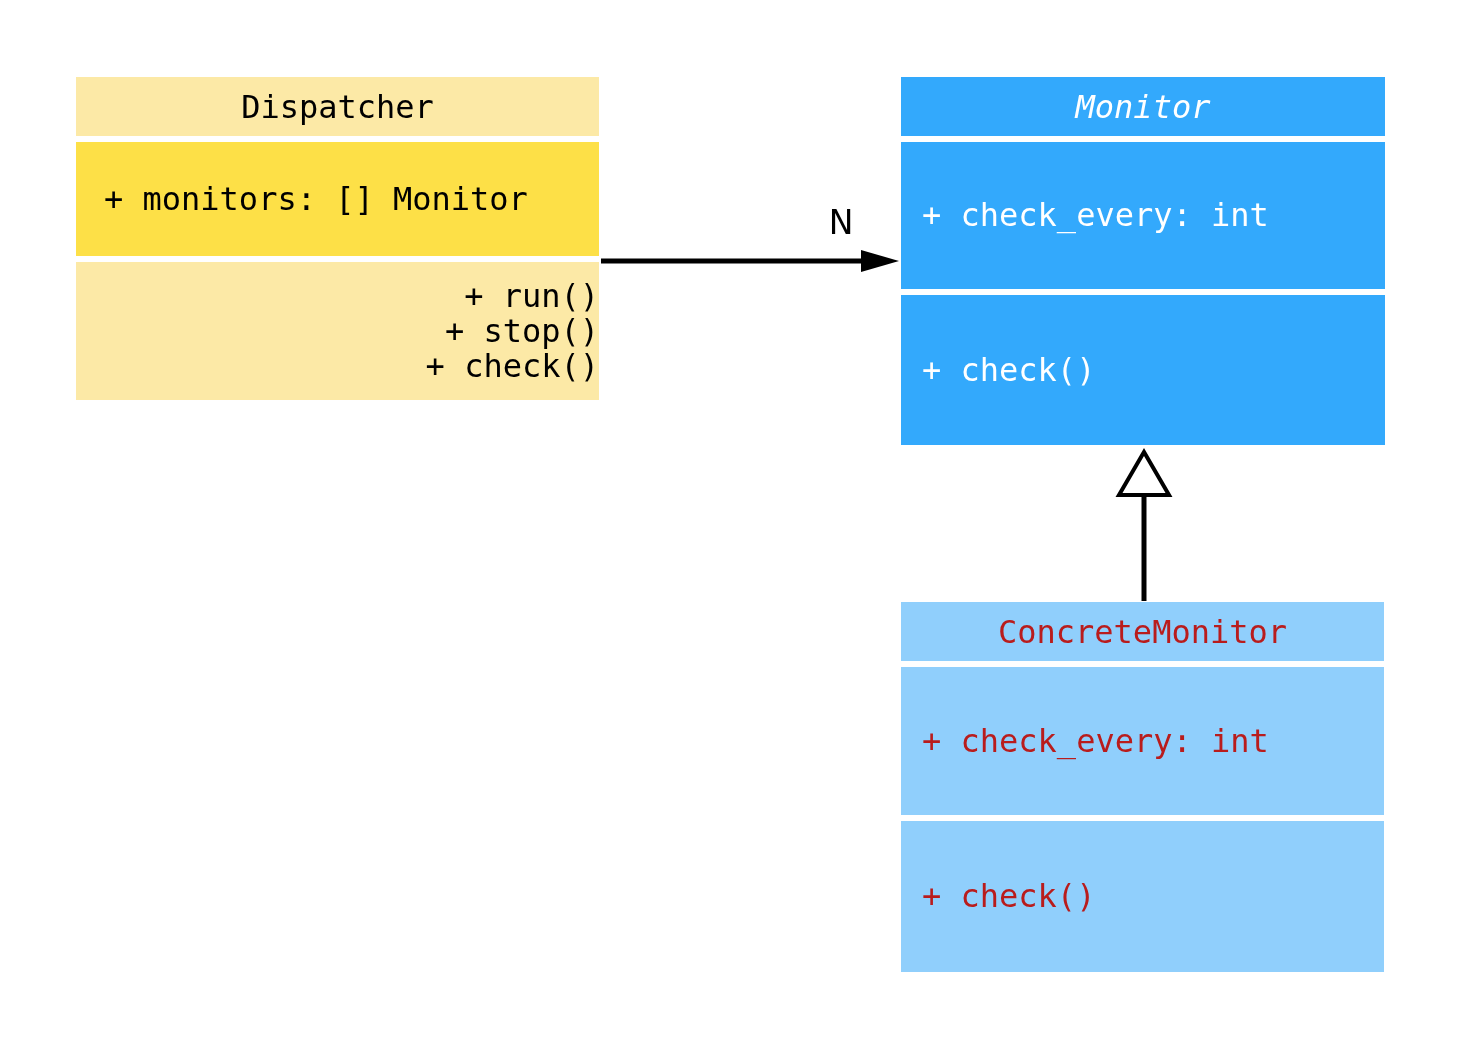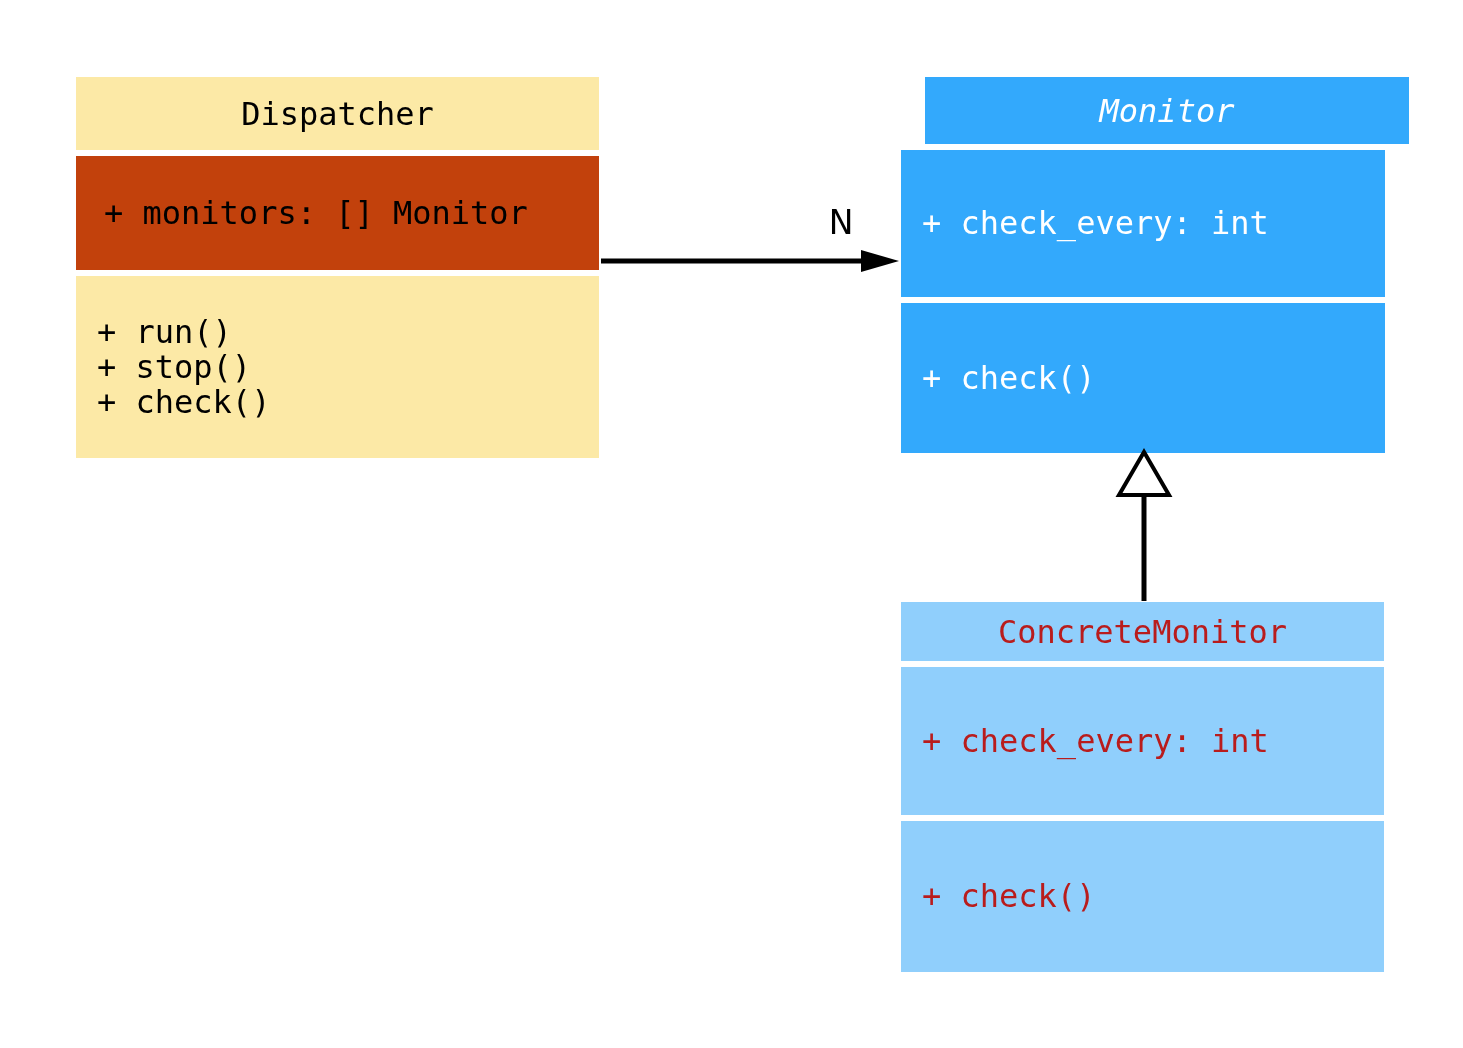--- a/index.html
+++ b/index.html
@@ -30,27 +30,27 @@
     display: flex;
     flex-direction: column;
     justify-content: center;
     padding-left: 21px;
   }
   .sec.body .line { line-height: 35px; white-space: pre; }
   .italic { font-style: italic; }
 
   
   #dispatcher { left: 76px; top: 77px; width: 523px; }
-  #dispatcher .title   { height: 73px; }
+  #dispatcher .title   { height: 59px; }
   #dispatcher .attrs   { height: 114px; }
-  #dispatcher .methods { height: 182px; }
+  #dispatcher .methods { height: 138px; text-align: right; }
 
   
   #monitor { left: 901px; top: 77px; width: 484px; }
-  #monitor .title   { height: 67px; margin-left: 24px; }
+  #monitor .title   { height: 59px; }
   #monitor .attrs   { height: 147px; }
   #monitor .methods { height: 150px; }
 
   
   #concreteMonitor { left: 901px; top: 602px; width: 483px; }
   #concreteMonitor .title   { height: 59px; }
   #concreteMonitor .attrs   { height: 148px; }
   #concreteMonitor .methods { height: 151px; }
 
   .overlay {
@@ -73,21 +73,21 @@
 </style>
 </head>
 <body>
 
 <div class="canvas">
 
   <div class="uml-class" id="dispatcher" style="color: rgb(0, 0, 0);">
     <div class="sec title" style="background-color: rgb(252, 233, 166);">
       <span>Dispatcher</span>
     </div>
-    <div class="sec body attrs" style="background-color: #c2410c; padding-left: 28px;">
+    <div class="sec body attrs" style="background-color: #fde047; padding-left: 28px;">
       <div class="line">+ monitors: [] Monitor</div>
     </div>
     <div class="sec body methods" style="background-color: rgb(252, 233, 166);">
       <div class="line">+ run()</div>
       <div class="line">+ stop()</div>
       <div class="line">+ check()</div>
     </div>
   </div>
 
   <div class="uml-class" id="monitor" style="color: rgb(255, 255, 255);">

